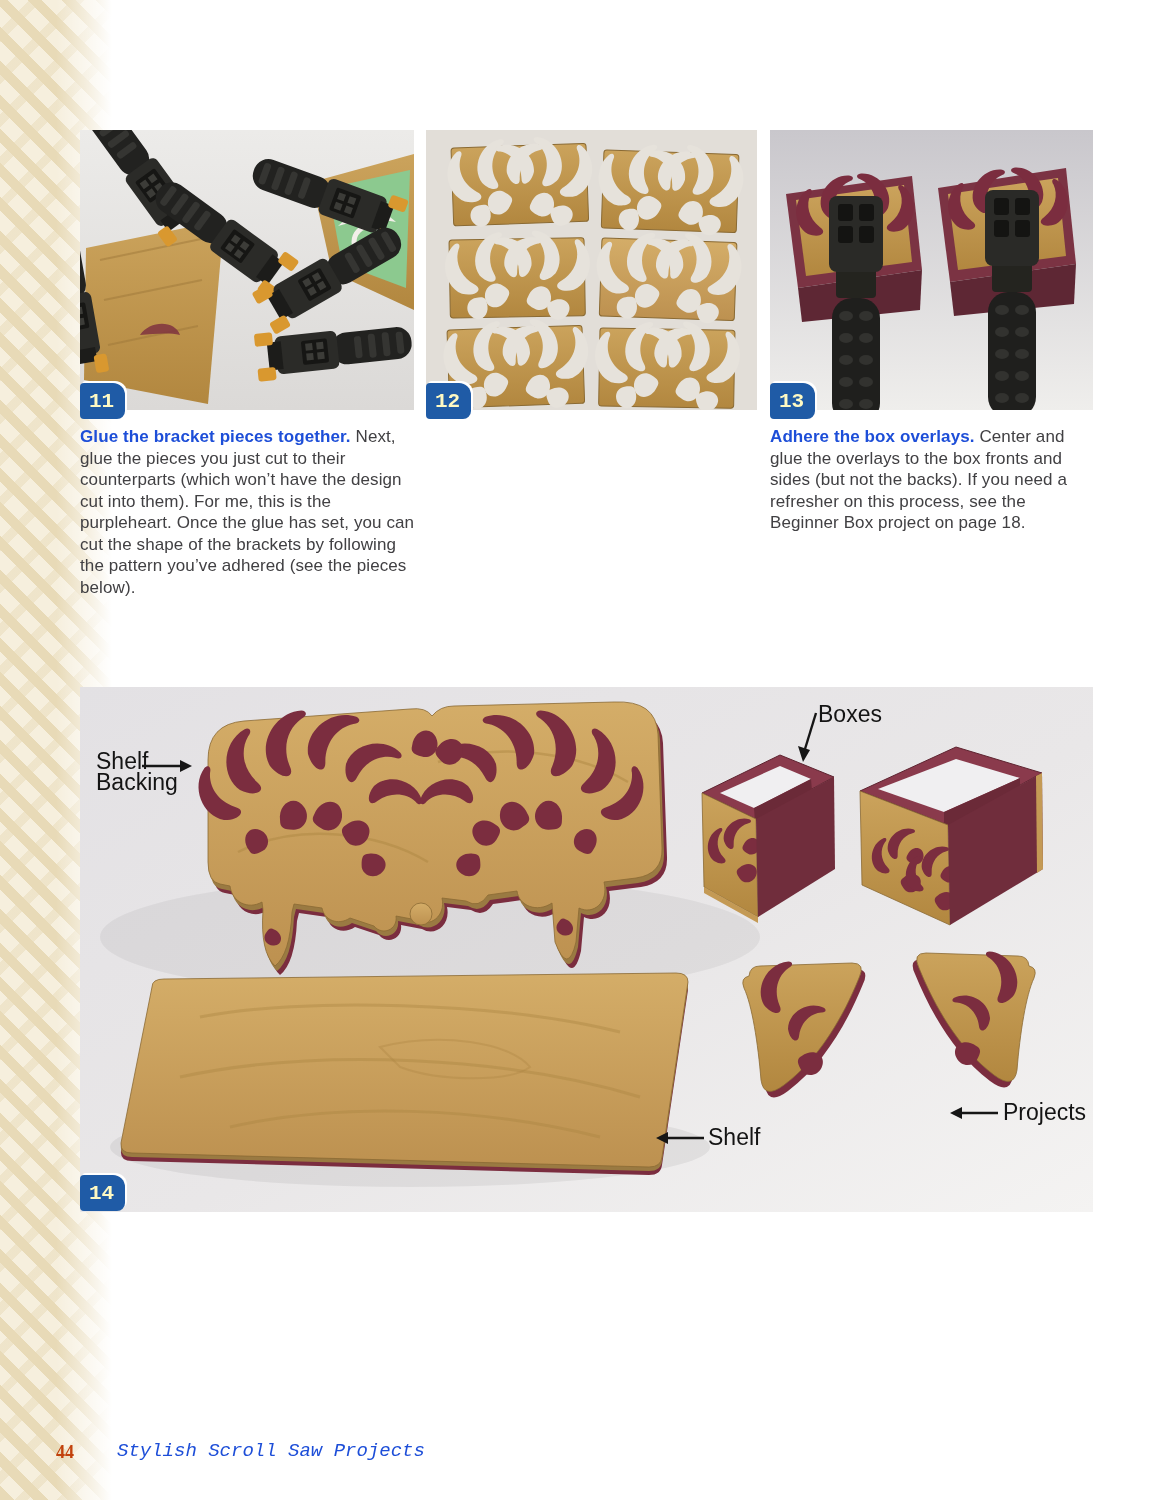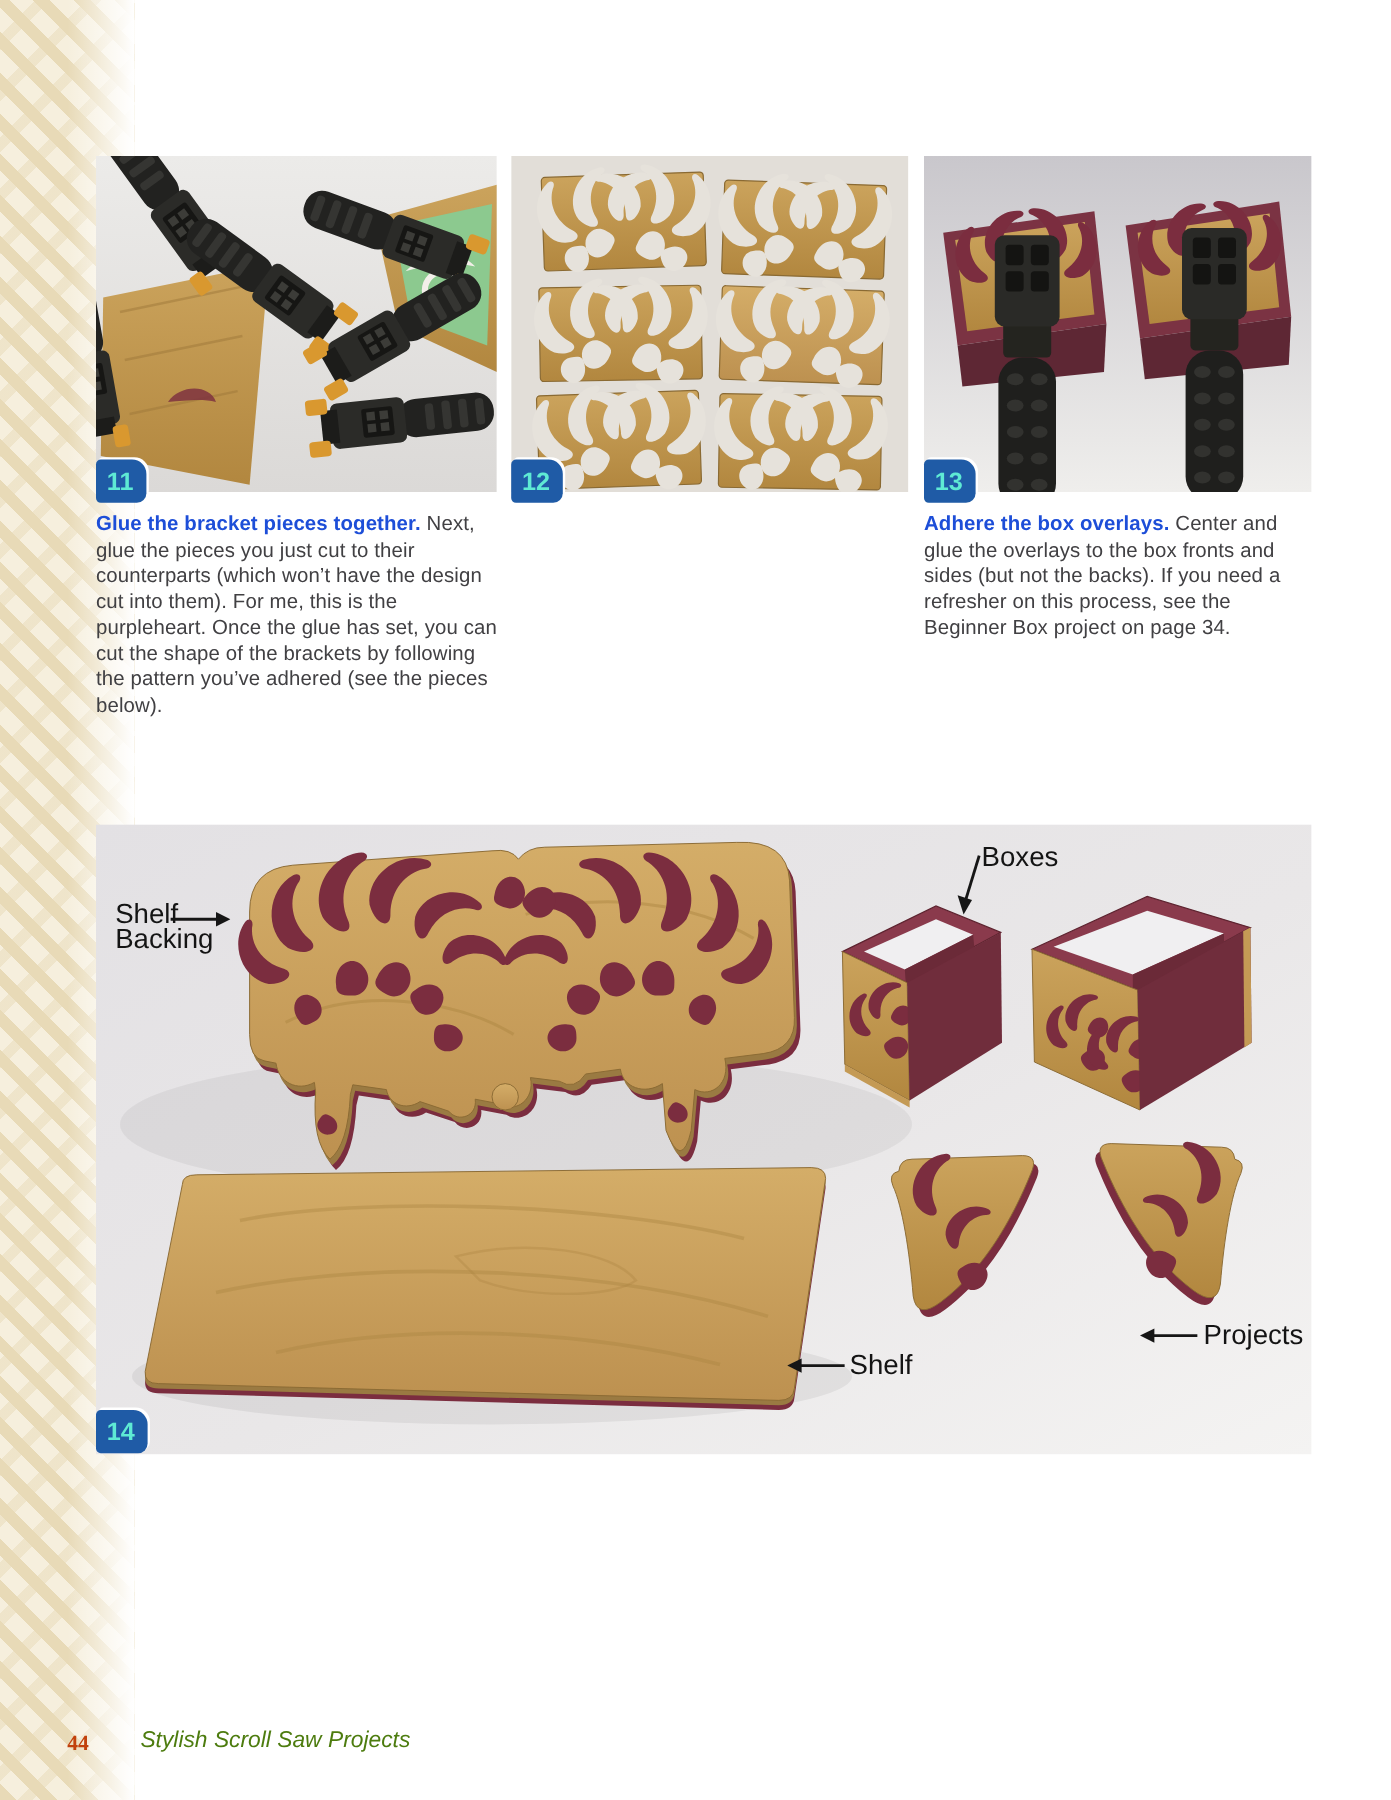--- a/index.html
+++ b/index.html
@@ -8,33 +8,33 @@
   
   .side-pattern{position:absolute;left:0;top:0;width:112px;height:1500px;
     background-color:#f6efdd;
     background-image:
       repeating-linear-gradient(45deg,#e8dab7 0 10px,rgba(232,218,183,0) 10px 24px),
       repeating-linear-gradient(-45deg,rgba(233,220,187,.55) 0 9px,rgba(233,220,187,0) 9px 30px);}
   .side-pattern::after{content:"";position:absolute;inset:0;
     background:linear-gradient(to right,rgba(255,255,255,0) 50%,#ffffff 100%);}
   .photo{position:absolute;display:block;}
   .photo svg{display:block;}
-  .badge{position:absolute;background:#1f5ba6;color:#5eead4;font-weight:bold;
+  .badge{position:absolute;background:#1f5ba6;color:#fef9c3;font-weight:bold;
     font-size:21px;line-height:1;padding:8px 11px 7px 9px;border-radius:4px 12px 8px 4px;
-    box-shadow:2px -2px 0 0 #ffffff;}
+    box-shadow:2px -2px 0 0 #ffffff;font-family:Liberation Mono, monospace;}
   .caption{position:absolute;margin:0;font-size:17px;line-height:21.5px;color:#414043;
     letter-spacing:.1px;}
   .caption b{color:#1d4ed8;font-weight:bold;}
   .caption b::after{content:" ";}
   .plabel{position:absolute;color:#141414;font-size:23px;line-height:21px;font-weight:normal;}
   .arrow{position:absolute;}
   .footer-num{position:absolute;font-family:"Liberation Serif",serif;font-weight:bold;
     font-size:18px;color:#c2410c;}
-  .footer-title{position:absolute;font-family:Liberation Sans, sans-serif;font-style:italic;
-    font-size:19px;color:#4d7c0f;}
+  .footer-title{position:absolute;font-family:Liberation Mono, monospace;font-style:italic;
+    font-size:19px;color:#1d4ed8;}
 </style>
 </head>
 <body>
 
 <svg width="0" height="0" style="position:absolute" aria-hidden="true">
   <defs>
     <linearGradient id="wgA" x1="0" y1="0" x2="0" y2="1">
       <stop offset="0" stop-color="#cba35c"></stop>
         <stop offset="1" stop-color="#b2873f"></stop>
     </linearGradient>
@@ -233,21 +233,21 @@
   </div>
 
   <div class="badge" style="left:80px;top:383px">11</div>
   <div class="badge" style="left:426px;top:383px">12</div>
   <div class="badge" style="left:770px;top:383px">13</div>
 
   <p class="caption" style="left:80px;top:426px;width:337px">
     <b>Glue the bracket pieces together.</b><span>Next, glue the pieces you just cut to their counterparts (which won’t have the design cut into them). For me, this is the purpleheart. Once the glue has set, you can cut the shape of the brackets by following the pattern you’ve adhered (see the pieces below).</span>
   </p>
   <p class="caption" style="left:770px;top:426px;width:327px">
-    <b>Adhere the box overlays.</b><span>Center and glue the overlays to the box fronts and sides (but not the backs). If you need a refresher on this process, see the Beginner Box project on page 34.</span>
+    <b>Adhere the box overlays.</b><span>Center and glue the overlays to the box fronts and sides (but not the backs). If you need a refresher on this process, see the Beginner Box project on page 18.</span>
   </p>
 
   <div class="photo" style="left:80px;top:687px">
     <svg width="1013" height="525" viewBox="0 0 1013 525">
       <rect width="1013" height="525" fill="url(#bgBig)"></rect>
       <ellipse cx="350" cy="250" rx="330" ry="60" fill="rgba(0,0,0,.05)"></ellipse>
       <ellipse cx="330" cy="460" rx="300" ry="40" fill="rgba(0,0,0,.06)"></ellipse>
 
       <g transform="translate(98,15)">
         <g transform="translate(5,9)" fill="#7b2d3f">

